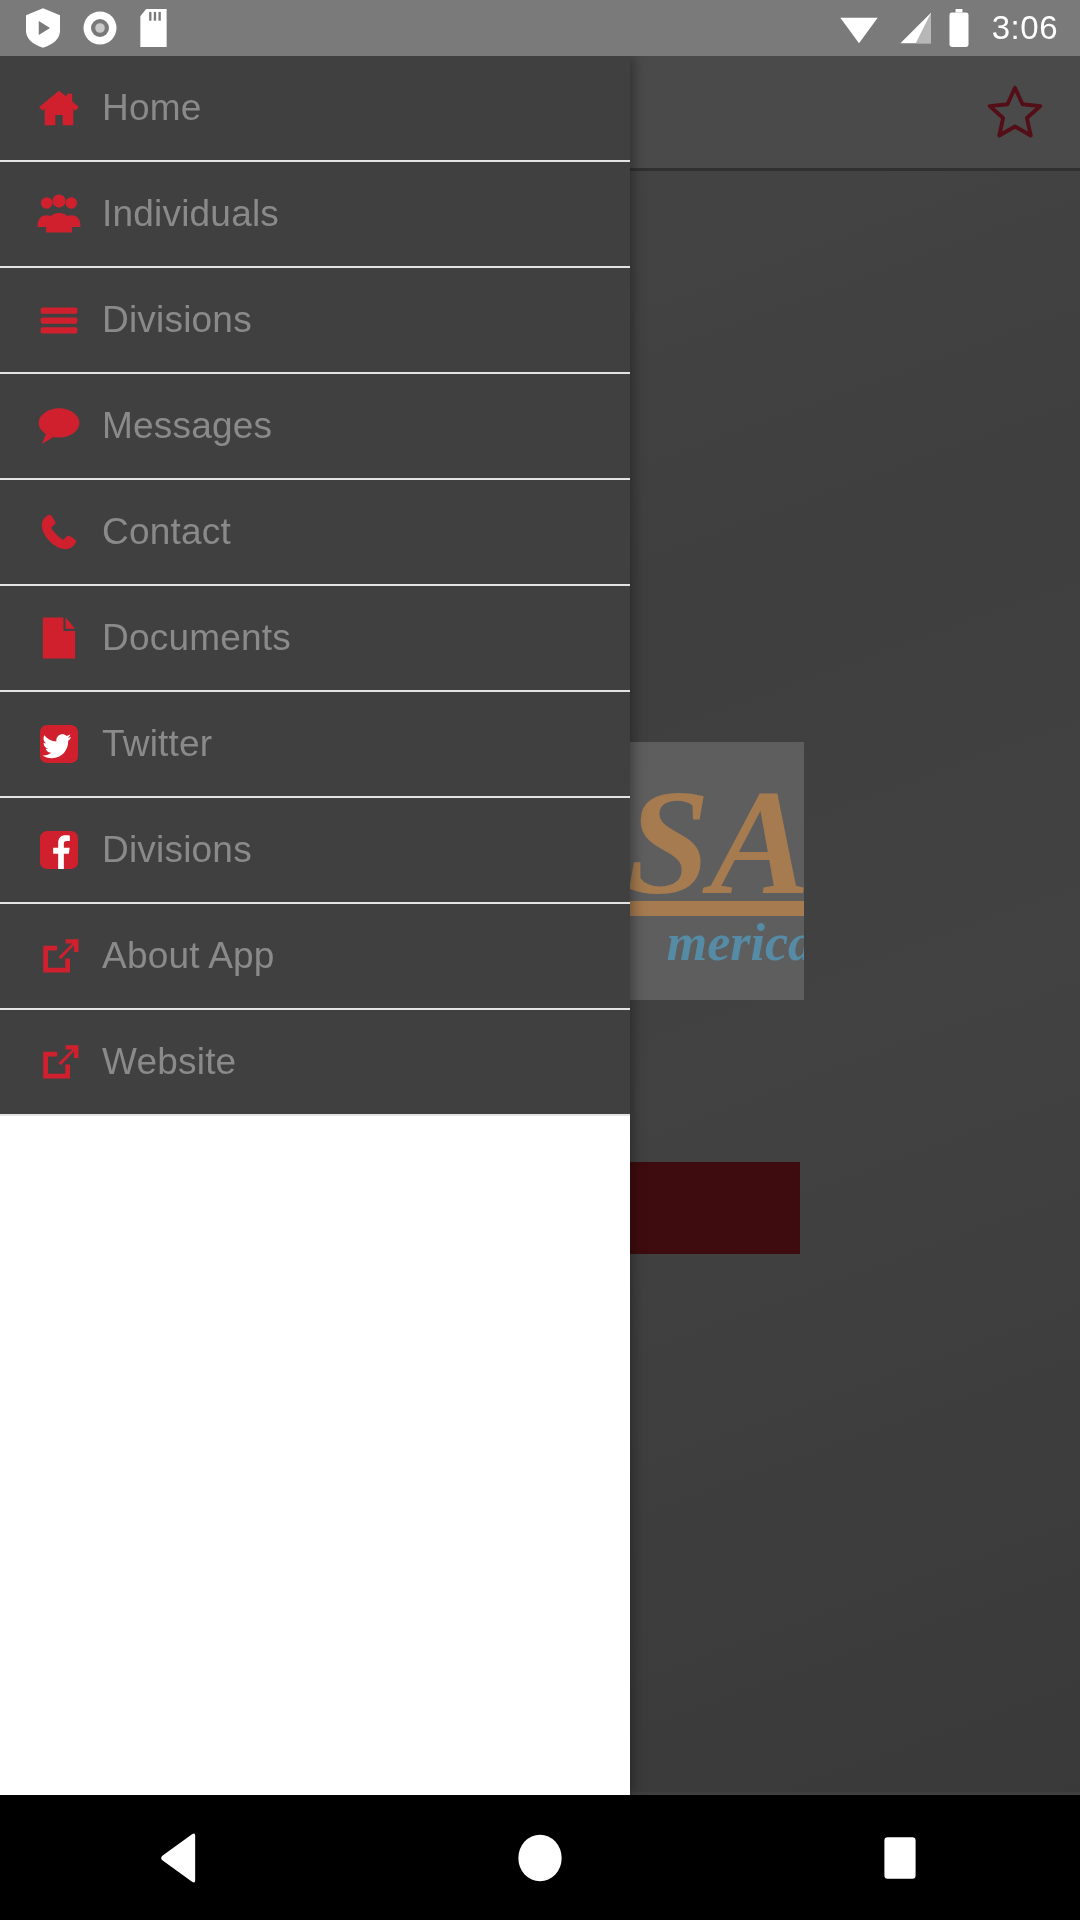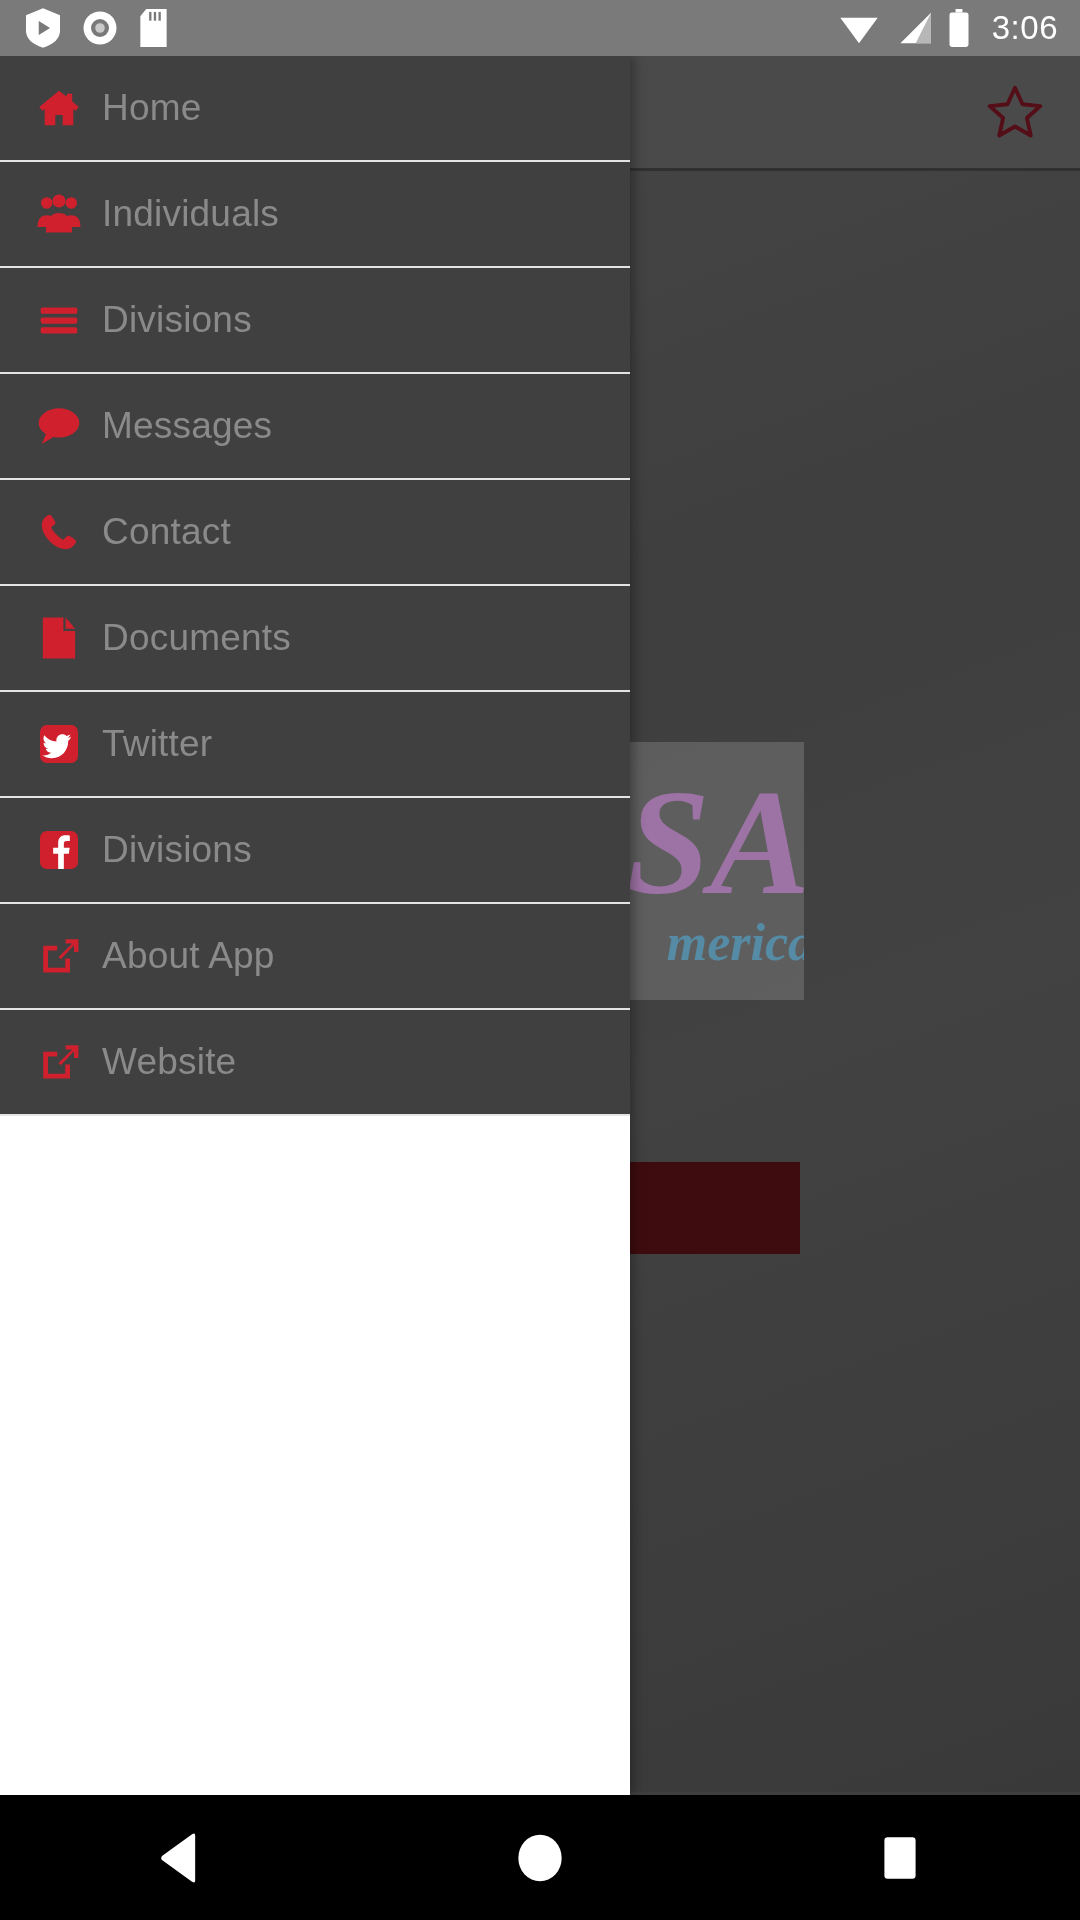--- a/index.html
+++ b/index.html
@@ -55,24 +55,25 @@
     width:288px; height:258px;
     background:rgba(175,175,175,0.55);
     display:flex; flex-direction:column;
     align-items:flex-end; justify-content:center;
     overflow:hidden;
   }
   .logo-main {
     font-family:"Liberation Serif", serif;
     font-style:italic; font-weight:700;
     font-size:150px; line-height:0.92;
-    color:#f0abfc;
+    color:#fdba74;
     white-space:nowrap;
     margin-right:-6px;
     opacity:0.92;
+    text-decoration:underline;
   }
   .logo-sub {
     font-family:"Liberation Serif", serif;
     font-style:italic; font-weight:700;
     font-size:52px; line-height:1;
     color:#7dd3fc;
     white-space:nowrap;
     margin-top:6px; margin-right:-10px;
     opacity:0.92;
   }

